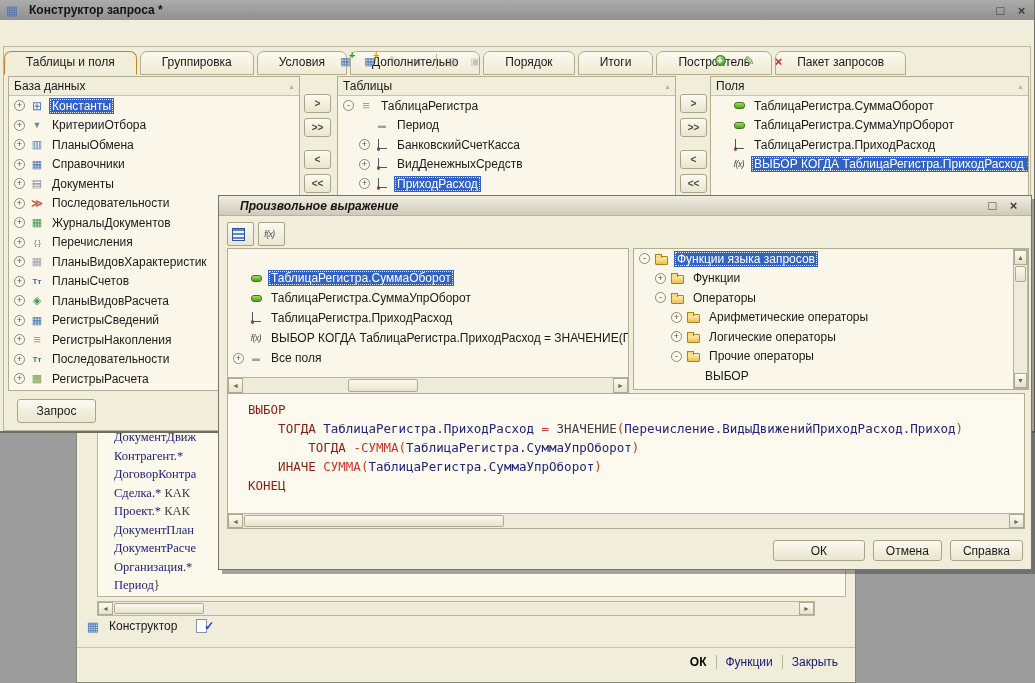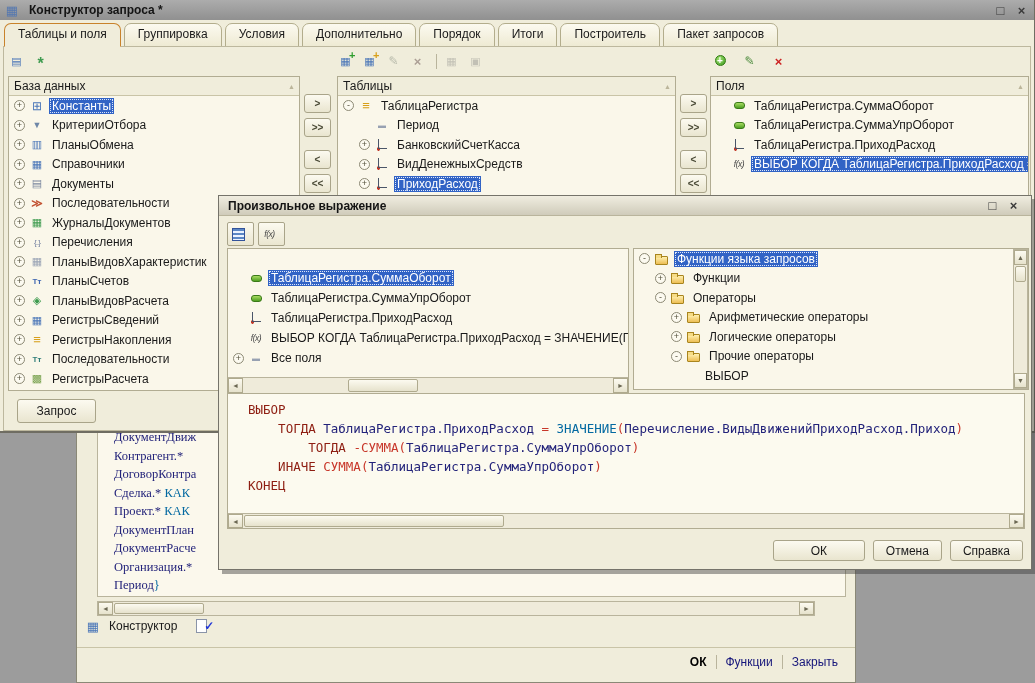--- a/index.html
+++ b/index.html
@@ -8,22 +8,22 @@
   .win{position:absolute;background:#F0EDDB;box-sizing:border-box;}
 
   
   #builder{left:0;top:0;width:1035px;height:433px;z-index:2;border-right:1px solid #6F6D62;border-bottom:2px solid #6F6D62;}
   .titlebar{position:absolute;left:0;top:0;right:0;height:20px;display:flex;align-items:center;padding:0 4px;box-sizing:border-box;}
   #builder .titlebar{background:linear-gradient(#ACACAC,#909090);}
   .title-text{font-weight:bold;margin-left:5px;color:#141414;}
   .wctls{margin-left:auto;display:flex;gap:4px;}
   .wctl{width:17px;height:15px;display:flex;align-items:center;justify-content:center;color:#3A3A3A;font-weight:bold;font-size:13px;cursor:default;}
   #tabs{position:absolute;left:4px;top:23px;height:24px;display:flex;}
-  .tab{height:22px;line-height:21px;padding:0 13px;border:1px solid #B3AD8C;border-radius:7px 7px 0 0;
-       background:linear-gradient(#FCFAF0,#EEEAD3);margin-right:3px;white-space:nowrap;}
+  .tab{height:22px;line-height:21px;padding:0 21px;border:1px solid #B3AD8C;border-radius:7px 7px 0 0;
+       background:linear-gradient(#FCFAF0,#EEEAD3);margin-right:3px;white-space:nowrap;margin-top:28px;}
   .tab.active{border-color:#C8822B;background:#F0EDDB;border-bottom-color:#F0EDDB;position:relative;z-index:3;}
   #client{position:absolute;left:3px;top:46px;width:1028px;height:385px;border:1px solid #BDB89E;box-sizing:border-box;}
 
   .toolbar{position:absolute;display:flex;align-items:center;gap:3px;height:20px;}
   #tb-left{left:8px;top:51px;} #tb-mid{left:337px;top:51px;} #tb-right{left:712px;top:51px;gap:8px;}
   .tbtn{width:21px;height:19px;display:flex;align-items:center;justify-content:center;position:relative;}
   .tbtn.disabled{opacity:.45;filter:grayscale(85%);}
   .tsep{width:1px;height:15px;background:#B9B49C;margin:0 3px;}
 
   .panel{position:absolute;border:1px solid #B1AC92;background:#FAF7EA;box-sizing:border-box;overflow:hidden;}
@@ -68,42 +68,42 @@
   #bg-ctor{position:absolute;left:8px;top:200px;display:flex;align-items:center;gap:4px;}
   #bg-sep{position:absolute;left:0;right:0;top:228px;border-top:1px solid #C9C4A7;}
   #form-buttons{position:absolute;right:8px;top:234px;display:flex;align-items:center;}
   .flatbtn{padding:2px 9px;color:#15157A;}
   .flatbtn.bold{font-weight:bold;color:#000;}
   .fsep{width:1px;height:14px;background:#B9B49C;}
 
   
   #dialog{left:218px;top:195px;width:814px;height:375px;z-index:3;border:1px solid #75736A;box-shadow:4px 4px 0 rgba(60,60,60,.45);}
   #dialog .titlebar{background:linear-gradient(#F0EDE0,#CFCBBA);border-bottom:1px solid #B9B49C;padding:0 9px;}
-  #dialog .title-text{margin-left:0;}
+  #dialog .title-text{margin-left:12px;font-style:italic;}
   #dlg-toolbar{position:absolute;left:8px;top:26px;display:flex;gap:4px;}
   .dtbtn{width:25px;height:22px;border:1px solid #A9A489;border-radius:2px;background:linear-gradient(#FCFAF0,#EAE6D0);
         display:flex;align-items:center;justify-content:center;}
   #dlg-fields{left:8px;top:52px;width:402px;height:146px;}
   #dlg-fields .rows{bottom:15px;}
   #dlg-fields .trow{height:20px;}
   #dlg-fields-hsb{position:absolute;left:0;right:0;bottom:0;height:15px;background:#EFEBDA;border-top:1px solid #B9B49C;}
   #dlg-fields-hsb .sthumb{left:120px;width:70px;}
   #dlg-func{left:414px;top:52px;width:396px;height:142px;}
   #dlg-func .rows{top:0;right:15px;}
   #dlg-func-vsb{position:absolute;right:0;top:0;bottom:0;width:15px;background:#EFEBDA;border-left:1px solid #B9B49C;}
   #dlg-code{position:absolute;left:8px;top:197px;width:798px;height:136px;background:#FCFAEF;border:1px solid #B1AC92;box-sizing:border-box;overflow:hidden;}
   #dlg-code-lines{position:absolute;left:20px;top:6px;font-family:"DejaVu Sans Mono","Liberation Mono",monospace;font-size:12.5px;}
   #dlg-code-lines .cline{height:19px;line-height:19px;white-space:pre;}
   #dlg-code-hsb{position:absolute;left:0;right:0;bottom:0;height:14px;background:#EFEBDA;border-top:1px solid #B9B49C;}
   #dlg-code-hsb .sthumb{left:16px;width:260px;}
   #dlg-buttons{position:absolute;right:8px;top:344px;display:flex;gap:8px;}
   #dlg-buttons .dbtn.first{min-width:92px;}
 
   
-  .c-kw{color:#8E1E12;} .c-op{color:#C8372A;} .c-id{color:#23237A;} .c-blue{color:#0369a1;}
+  .c-kw{color:#8E1E12;} .c-op{color:#C8372A;} .c-id{color:#23237A;} .c-blue{color:#404040;}
 
   
   [data-icon="app-icon"]{color:#5578B0;font-size:13px;}
   [data-icon="constants-icon"]{color:#4A76B8;font-size:12px;}
   [data-icon="filter-criteria-icon"]{color:#6E87A8;font-size:9px;}
   [data-icon="exchange-plans-icon"]{color:#4A76B8;}
   [data-icon="catalogs-icon"]{color:#4A76B8;}
   [data-icon="documents-icon"]{color:#7C89A0;}
   [data-icon="sequences-icon"]{color:#C25030;font-weight:bold;font-size:11px;}
   [data-icon="document-journals-icon"]{color:#3E9B4F;}

